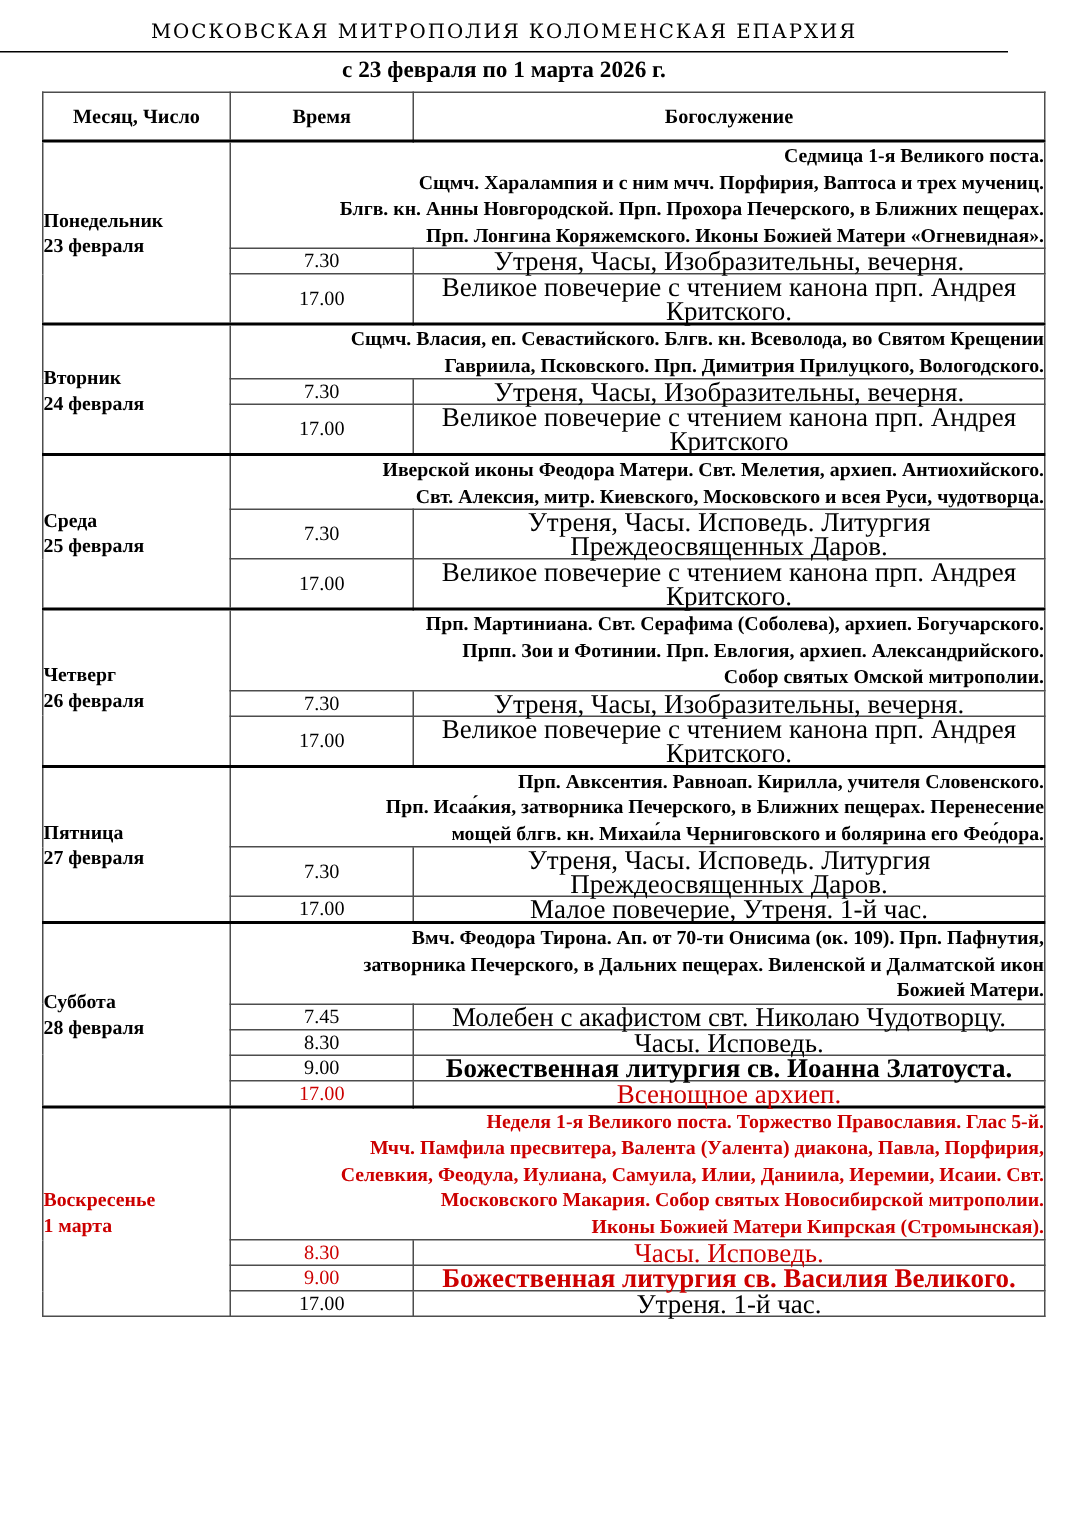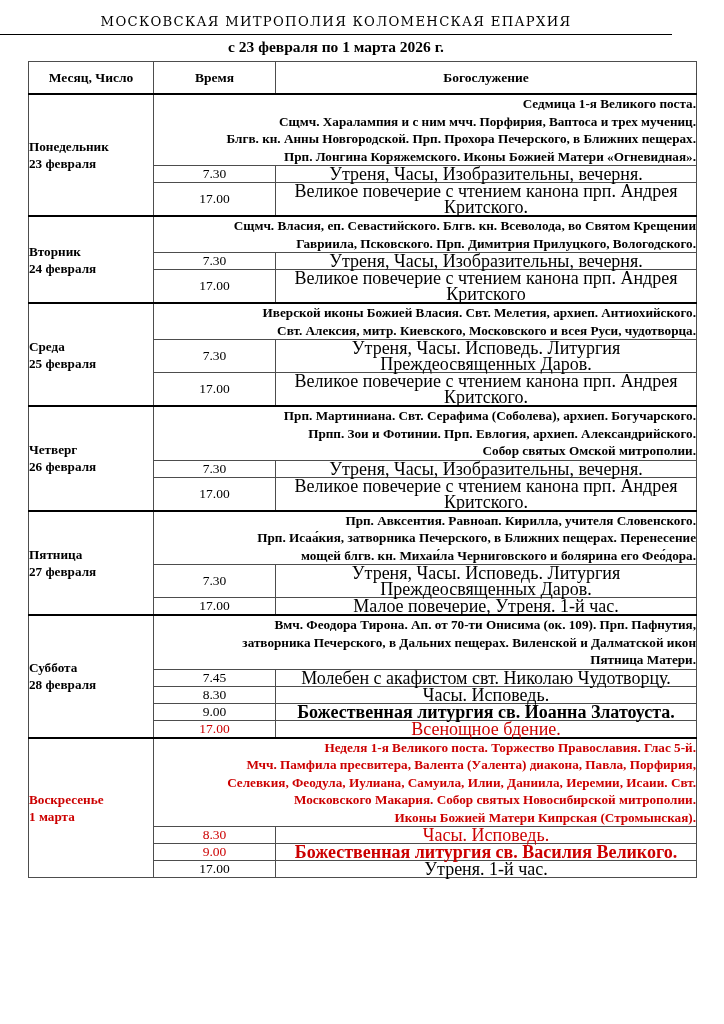--- a/index.html
+++ b/index.html
@@ -186,21 +186,21 @@
           <tr>
             <td class="time-cell">17.00</td>
             <td class="serv-cell">Великое повечерие с чтением канона прп. Андрея Критского</td>
           </tr>
           <tr class="day-start">
             <td class="day-cell" rowspan="3">
               <div>Среда</div>
               <div>25 февраля</div>
             </td>
             <td class="head-cell" colspan="2">
-              <div class="nb">Иверской иконы Божией Власия. Свт. Мелетия, архиеп. Антиохийского.</div>
+              <div class="nb">Иверской иконы Феодора Матери. Свт. Мелетия, архиеп. Антиохийского.</div>
               <div class="nb">Свт. Алексия, митр. Киевского, Московского и всея Руси, чудотворца.</div>
             </td>
           </tr>
           <tr>
             <td class="time-cell">7.30</td>
             <td class="serv-cell">Утреня, Часы. Исповедь. Литургия Преждеосвященных Даров.</td>
           </tr>
           <tr>
             <td class="time-cell">17.00</td>
             <td class="serv-cell">Великое повечерие с чтением канона прп. Андрея Критского.</td>
@@ -244,38 +244,38 @@
             <td class="serv-cell">Малое повечерие, Утреня. 1-й час.</td>
           </tr>
           <tr class="day-start">
             <td class="day-cell" rowspan="5">
               <div>Суббота</div>
               <div>28 февраля</div>
             </td>
             <td class="head-cell" colspan="2">
               <div class="nb">Вмч. Феодора Тирона. Ап. от 70-ти Онисима (ок. 109).  Прп. Пафнутия,</div>
               <div class="nb">затворника Печерского, в Дальних пещерах.  Виленской и Далматской икон</div>
-              <div class="nb">Пятница Матери.</div>
+              <div class="nb">Божией Матери.</div>
             </td>
           </tr>
           <tr>
             <td class="time-cell">7.45</td>
             <td class="serv-cell">Молебен с акафистом свт. Николаю Чудотворцу.</td>
           </tr>
           <tr>
             <td class="time-cell">8.30</td>
             <td class="serv-cell">Часы. Исповедь.</td>
           </tr>
           <tr>
             <td class="time-cell">9.00</td>
             <td class="serv-cell bold">Божественная литургия св. Иоанна Златоуста.</td>
           </tr>
           <tr>
             <td class="time-cell red">17.00</td>
-            <td class="serv-cell red">Всенощное бдение.</td>
+            <td class="serv-cell red">Всенощное архиеп.</td>
           </tr>
           <tr class="day-start">
             <td class="day-cell red" rowspan="4">
               <div>Воскресенье</div>
               <div>1 марта</div>
             </td>
             <td class="head-cell red" colspan="2">
               <div class="nb">Неделя 1-я Великого поста. Торжество Православия. Глас 5-й.</div>
               <div class="nb">Мчч. Памфила пресвитера, Валента (Уалента) диакона, Павла, Порфирия,</div>
               <div class="nb">Селевкия, Феодула, Иулиана, Самуила, Илии, Даниила, Иеремии, Исаии. Свт.</div>

